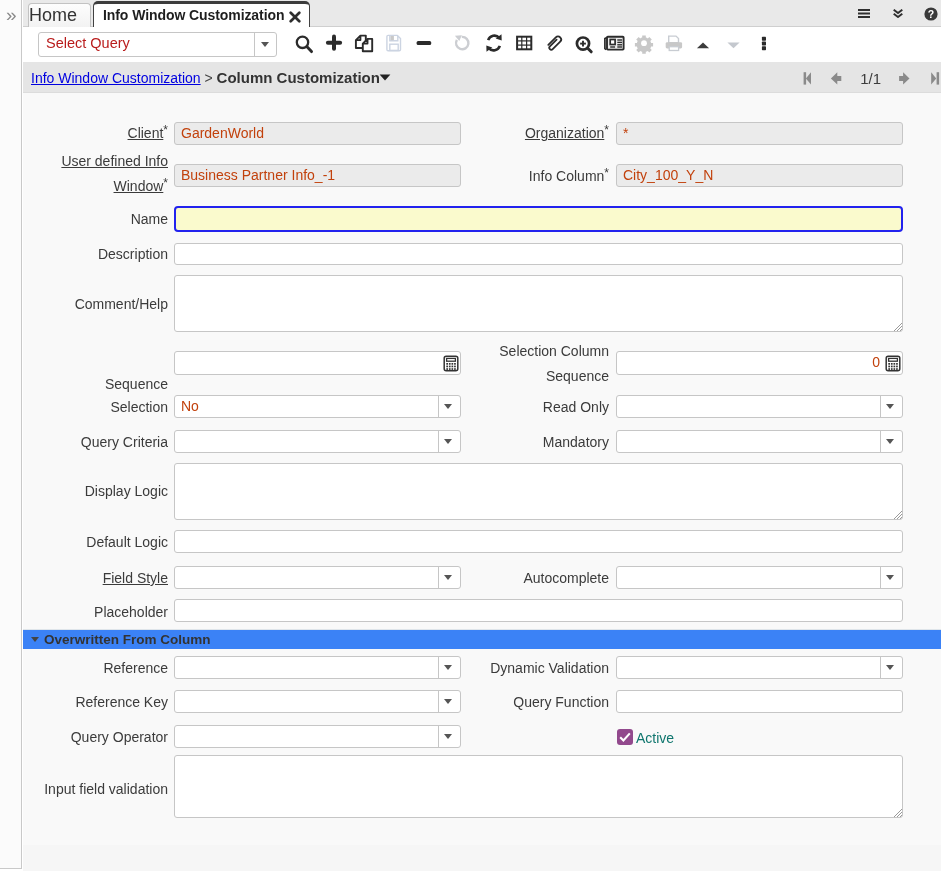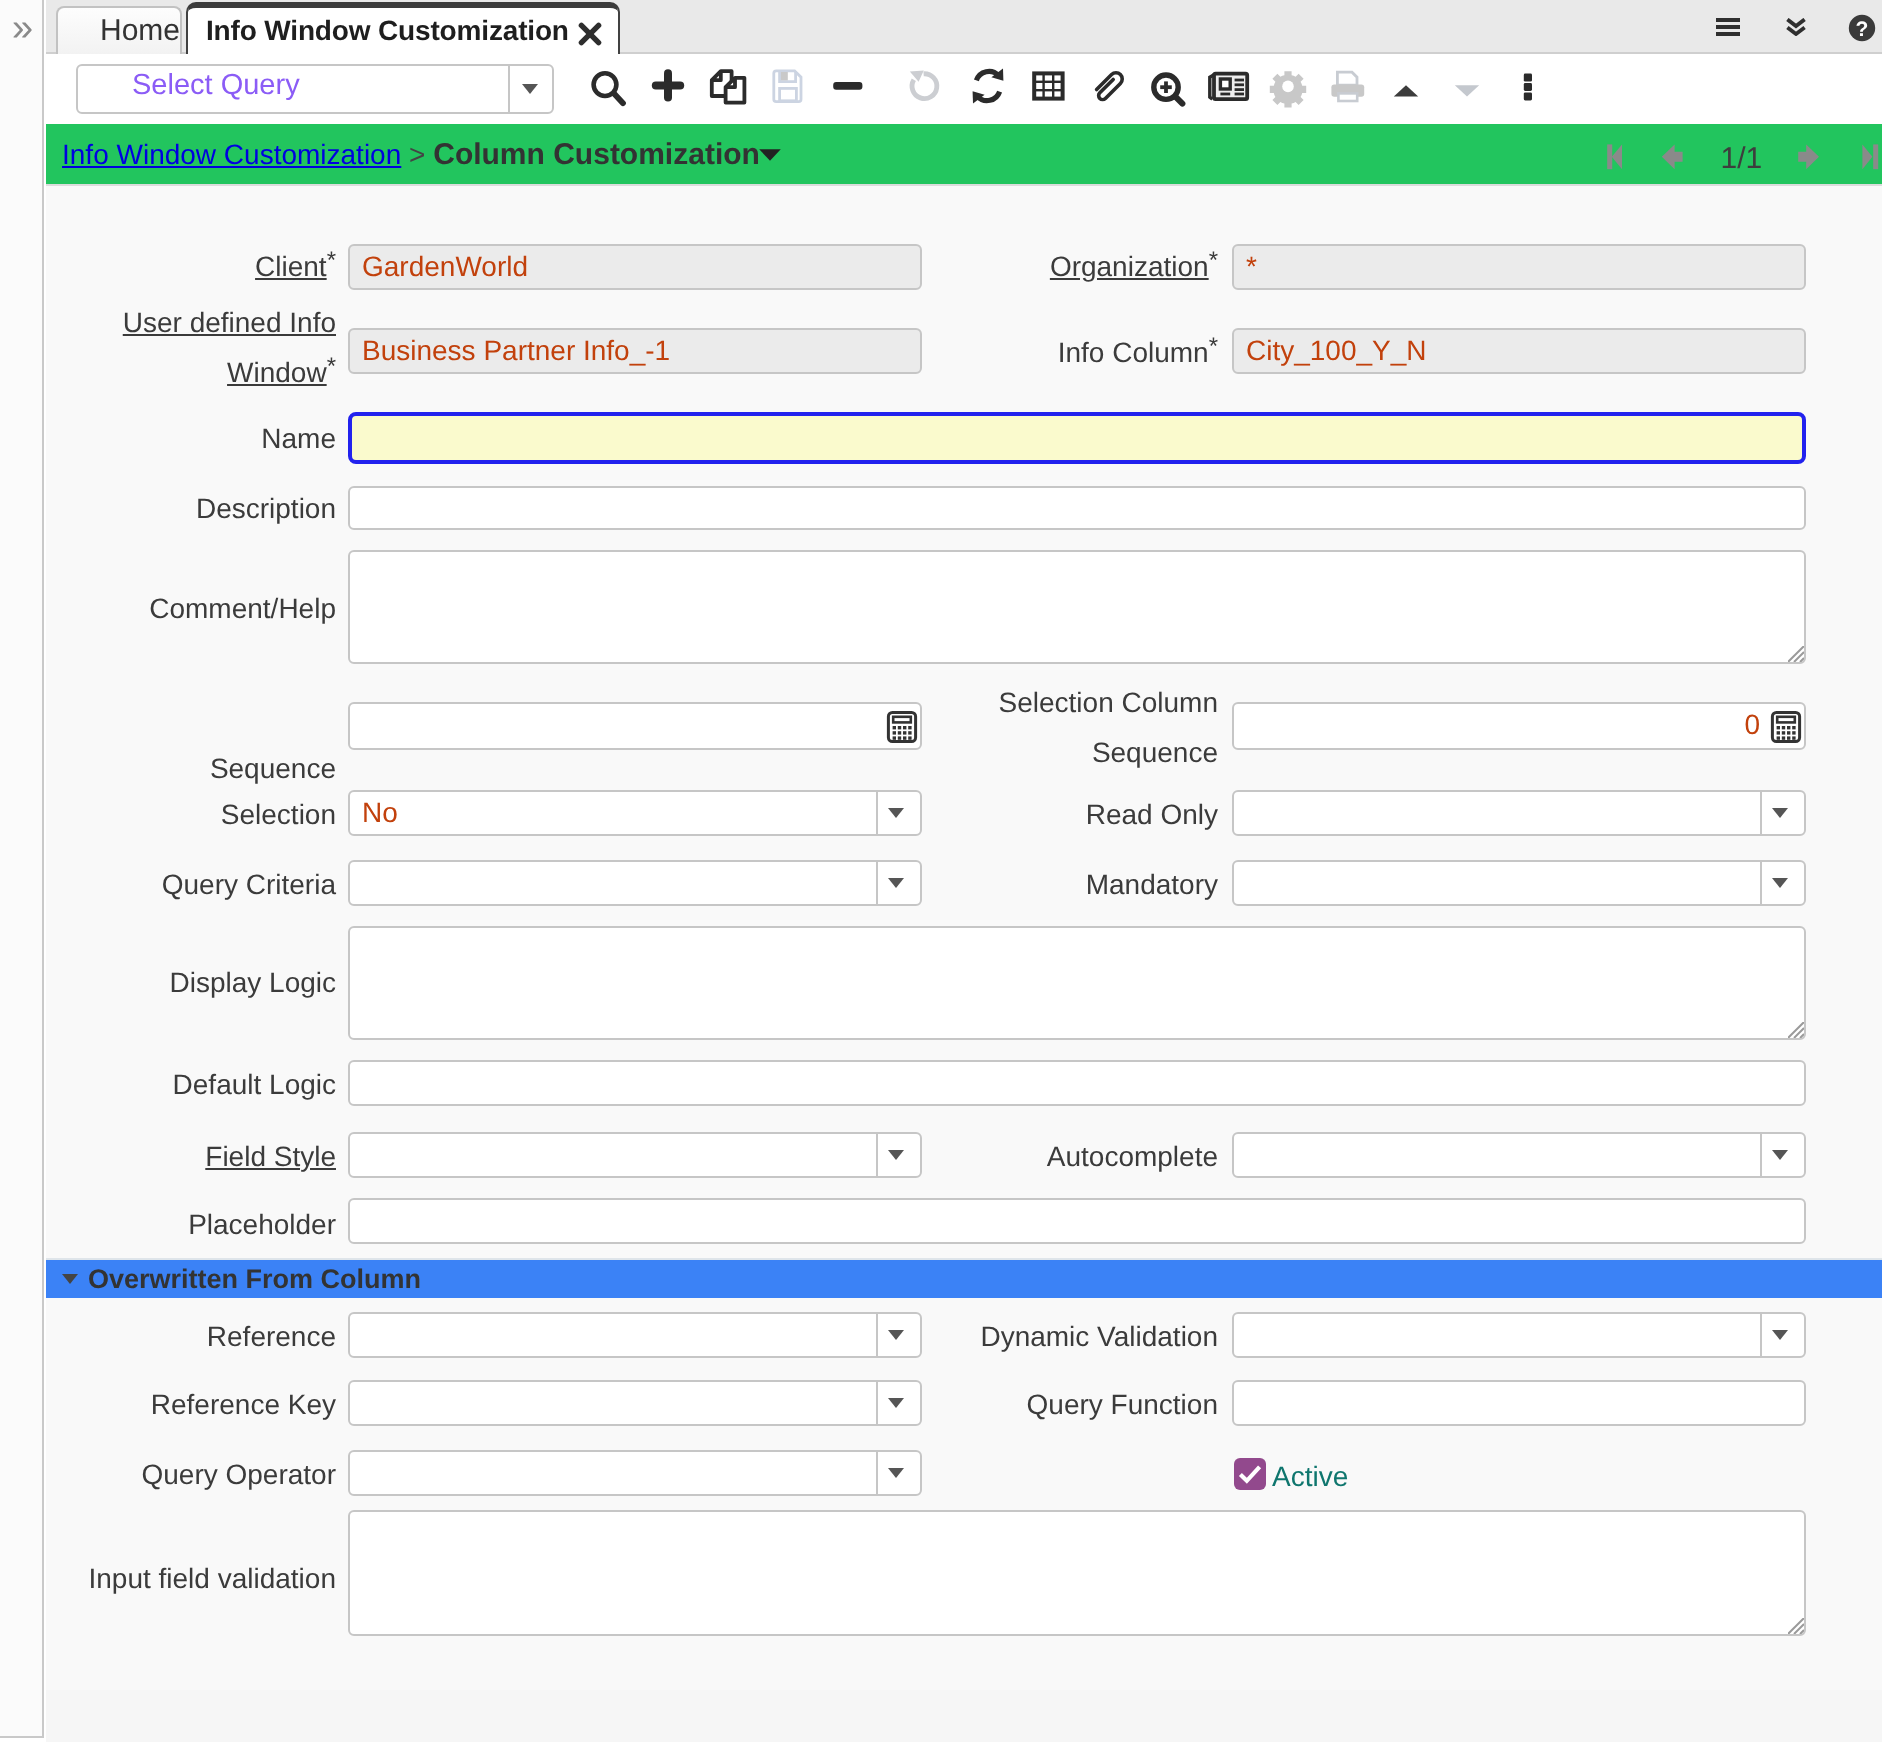--- a/index.html
+++ b/index.html
@@ -1,27 +1,27 @@
 <!DOCTYPE html>
 <html><head>
 <meta charset="utf-8">
 <style>
 html,body{margin:0;padding:0;}
 body{font-family:"Liberation Sans",sans-serif;width:941px;height:871px;position:relative;background:#fff;overflow:hidden;}
 .abs{position:absolute;}
 #west{left:0;top:0;width:22px;height:869px;background:#fbfbfb;border-right:1px solid #c9c9c9;border-bottom:1px solid #c9c9c9;box-sizing:border-box;}
 #west .arr{position:absolute;left:6px;top:4px;color:#8a8a8a;font-size:19px;}
 #tabrow{left:23px;top:0;width:918px;height:26px;background:#e9e9e9;border-bottom:1px solid #cfcfcf;}
-.tab-home{position:absolute;left:5px;top:3px;width:63px;height:31px;background:linear-gradient(#fdfdfd,#efefef);border:1px solid #c2c2c2;border-bottom:none;border-radius:4px 4px 0 0;box-sizing:border-box;color:#333;font-size:15px;text-align:right;line-height:23px;}
+.tab-home{position:absolute;left:5px;top:3px;width:63px;height:31px;background:linear-gradient(#fdfdfd,#efefef);border:1px solid #c2c2c2;border-bottom:none;border-radius:4px 4px 0 0;box-sizing:border-box;color:#333;font-size:18px;text-align:left;line-height:23px;}
 .tab-act{position:absolute;left:70px;top:1px;width:217px;height:26px;background:#fff;border:1px solid #414141;border-top:3px solid #3c3c3c;border-bottom:none;border-radius:5px 5px 0 0;box-sizing:border-box;color:#1e1e1e;font-weight:bold;font-size:14px;letter-spacing:-0.08px;text-align:left;padding-left:9px;line-height:22px;}
 #toolbar{left:23px;top:27px;width:918px;height:35px;background:#fff;}
 #selq{position:absolute;left:15px;top:5px;width:239px;height:25px;border:1px solid #c6c6c6;border-radius:3px;background:#fff;box-sizing:border-box;}
-#selq .ph{position:absolute;left:7px;top:2px;color:#8b5cf6;font-size:14.5px;margin-left:20px;}
+#selq .ph{position:absolute;left:7px;top:2px;color:#b91c1c;font-size:14.5px;}
 #selq .btn{position:absolute;right:0;top:0;width:21px;height:23px;border-left:1px solid #c6c6c6;}
-#crumb{left:23px;top:62px;width:918px;height:31px;background:#22c55e;border-bottom:1px solid #dcdcdc;box-sizing:border-box;}
+#crumb{left:23px;top:62px;width:918px;height:31px;background:#e5e5e5;border-bottom:1px solid #dcdcdc;box-sizing:border-box;}
 #content{left:23px;top:93px;width:918px;height:752px;background:#f9f9f9;}
 #bottom{left:23px;top:845px;width:918px;height:26px;background:#f6f6f6;}
 .lbl{position:absolute;font-size:14px;color:#3b3b3b;text-align:right;line-height:16px;}
 .inp{position:absolute;background:#fff;border:1px solid #c6c6c6;border-radius:3px;box-sizing:border-box;font-size:14px;color:#c2410c;padding:1px 6px;line-height:18px;}
 .ro{background:#ebebeb;}
 .combo .btn{position:absolute;right:0;top:0;width:21px;height:100%;border-left:1px solid #c6c6c6;}
 .car{position:absolute;width:0;height:0;border-left:4.5px solid transparent;border-right:4.5px solid transparent;border-top:5px solid #555;}
 .ta{position:absolute;background:#fff;border:1px solid #c6c6c6;border-radius:3px;box-sizing:border-box;}
 .u{text-decoration:underline;}
 sup{font-size:12px;line-height:0;vertical-align:4px;}

